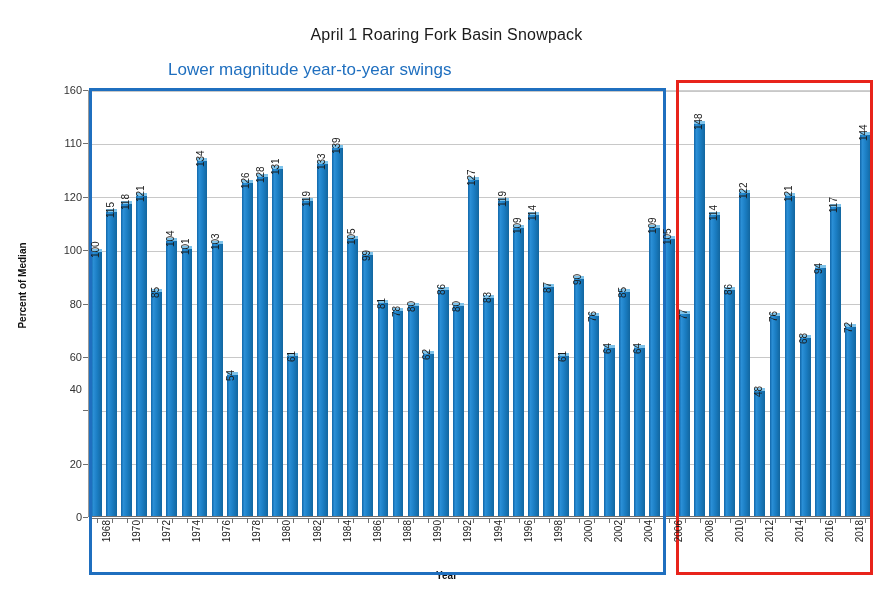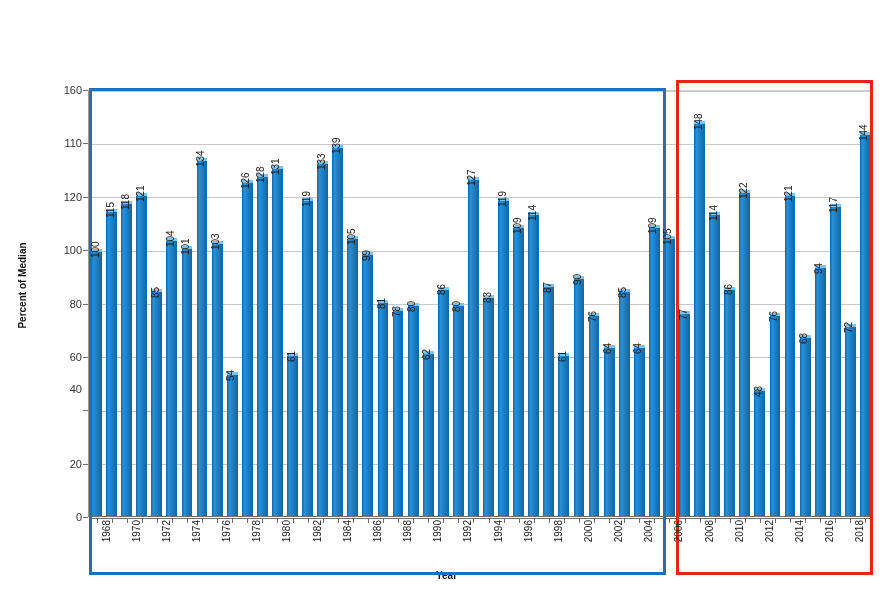--- a/index.html
+++ b/index.html
@@ -119,21 +119,23 @@
     left:676px;top:80px;
     width:197px;height:495px;
     border:3px solid #e8231b;
   }
 </style>
 </head>
 <body>
 
 <div id="root">
 
-
+  <div class="chart-title">April 1 Roaring Fork Basin Snowpack</div>
+
+  <div class="anno anno-left">Lower magnitude year-to-year swings</div>
 
   <div class="ylabel">Percent of Median</div>
   <div class="xlabel">Year</div>
 
   <div id="plot">
       <div class="gridline base" style="top: 426.5px;"></div>
       <div class="gridline" style="top: 373.125px;"></div>
       <div class="gridline" style="top: 319.75px;"></div>
       <div class="gridline" style="top: 266.375px;"></div>
       <div class="gridline" style="top: 213px;"></div>

